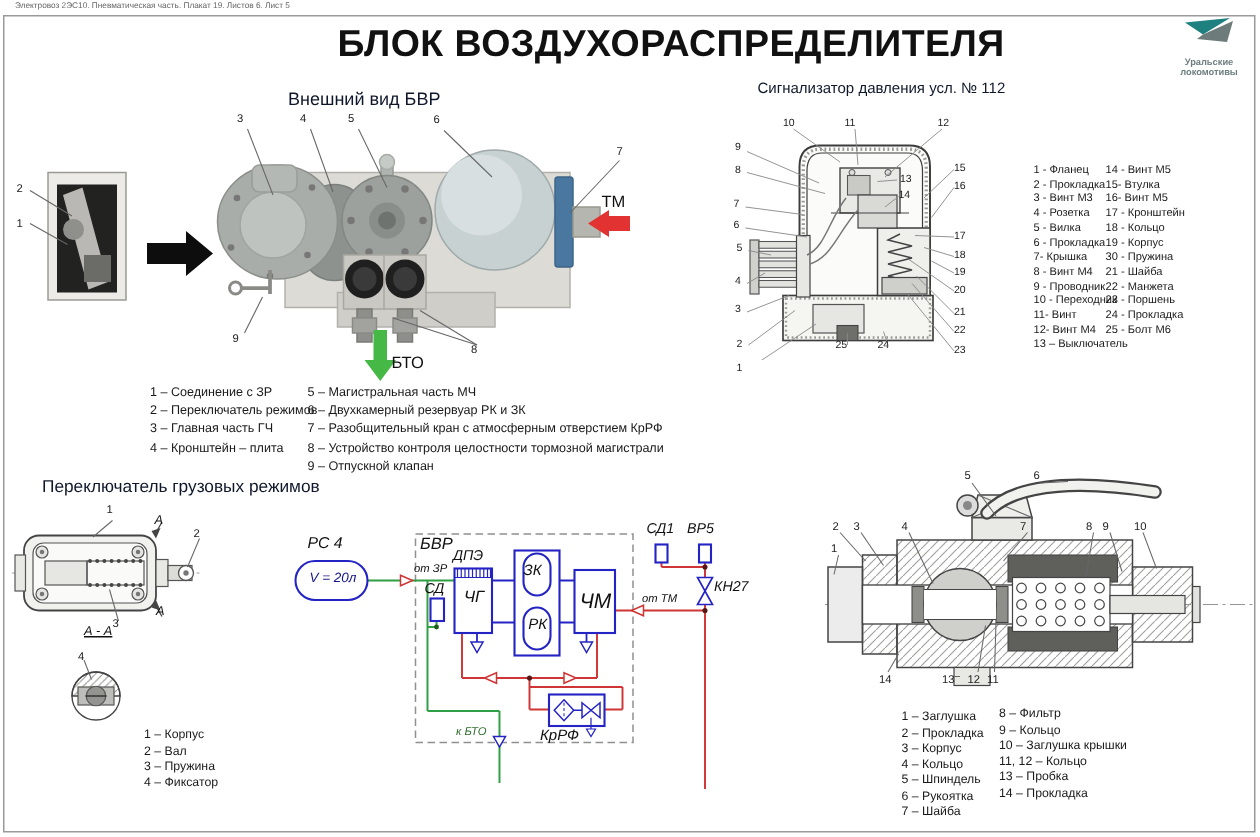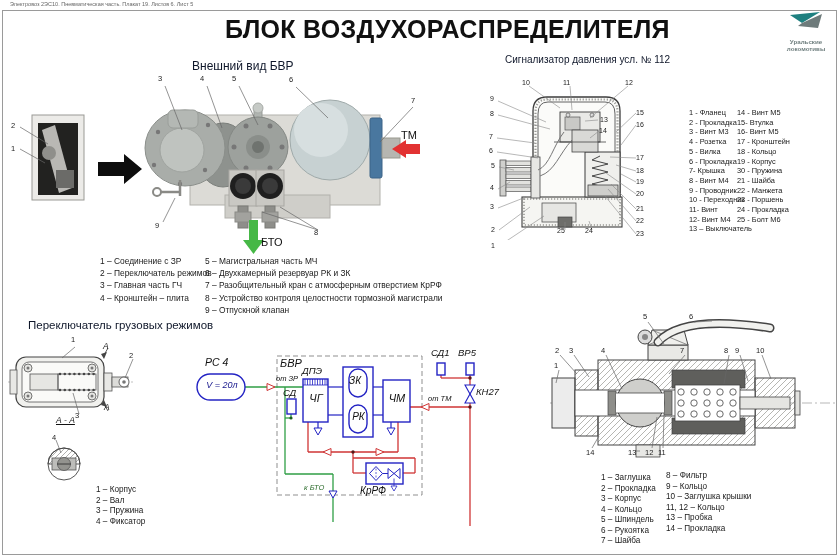--- a/index.html
+++ b/index.html
@@ -389,21 +389,21 @@
 
   <span class="sl" style="left:205px;top:356px;font-size:10.5px">РС 4</span>
   <span class="sl" style="left:199px;top:380px;width:46px;text-align:center;font-size:9px;color:#15158c">V = 20л</span>
   <span class="sl" style="left:280px;top:357px;font-size:11px">БВР</span>
   <span class="sl" style="left:276px;top:374px;font-size:7.5px">от ЗР</span>
   <span class="sl" style="left:302px;top:365px;font-size:9.5px">ДПЭ</span>
   <span class="sl" style="left:283px;top:387px;font-size:9.5px">СД</span>
   <span class="sl" style="left:304px;top:392px;width:24px;text-align:center;font-size:11px">ЧГ</span>
   <span class="sl" style="left:349px;top:375px;width:19px;font-size:10px">ЗК</span>
   <span class="sl" style="left:349px;top:411px;width:19px;text-align:center;font-size:10px">РК</span>
-  <span class="sl" style="left:384px;top:392px;width:26px;text-align:center;font-size:11px">ЧМ</span>
+  <span class="sl" style="left:384px;top:392px;width:26px;text-align:center;font-size:14px">ЧМ</span>
   <span class="sl" style="left:360px;top:485px;font-size:10px">КрРФ</span>
   <span class="sl" style="left:304px;top:483px;font-size:7.5px;color:#2f6e2f">к БТО</span>
   <span class="sl" style="left:428px;top:394px;font-size:7.5px">от ТМ</span>
   <span class="sl" style="left:431px;top:347px;font-size:9.5px">СД1</span>
   <span class="sl" style="left:458px;top:347px;font-size:9.5px">ВР5</span>
   <span class="sl" style="left:476px;top:386px;font-size:9.5px">КН27</span>
 
 
   <svg style="left:548px;top:312px" width="292" height="150" viewBox="0 0 292 150">
     <defs>

